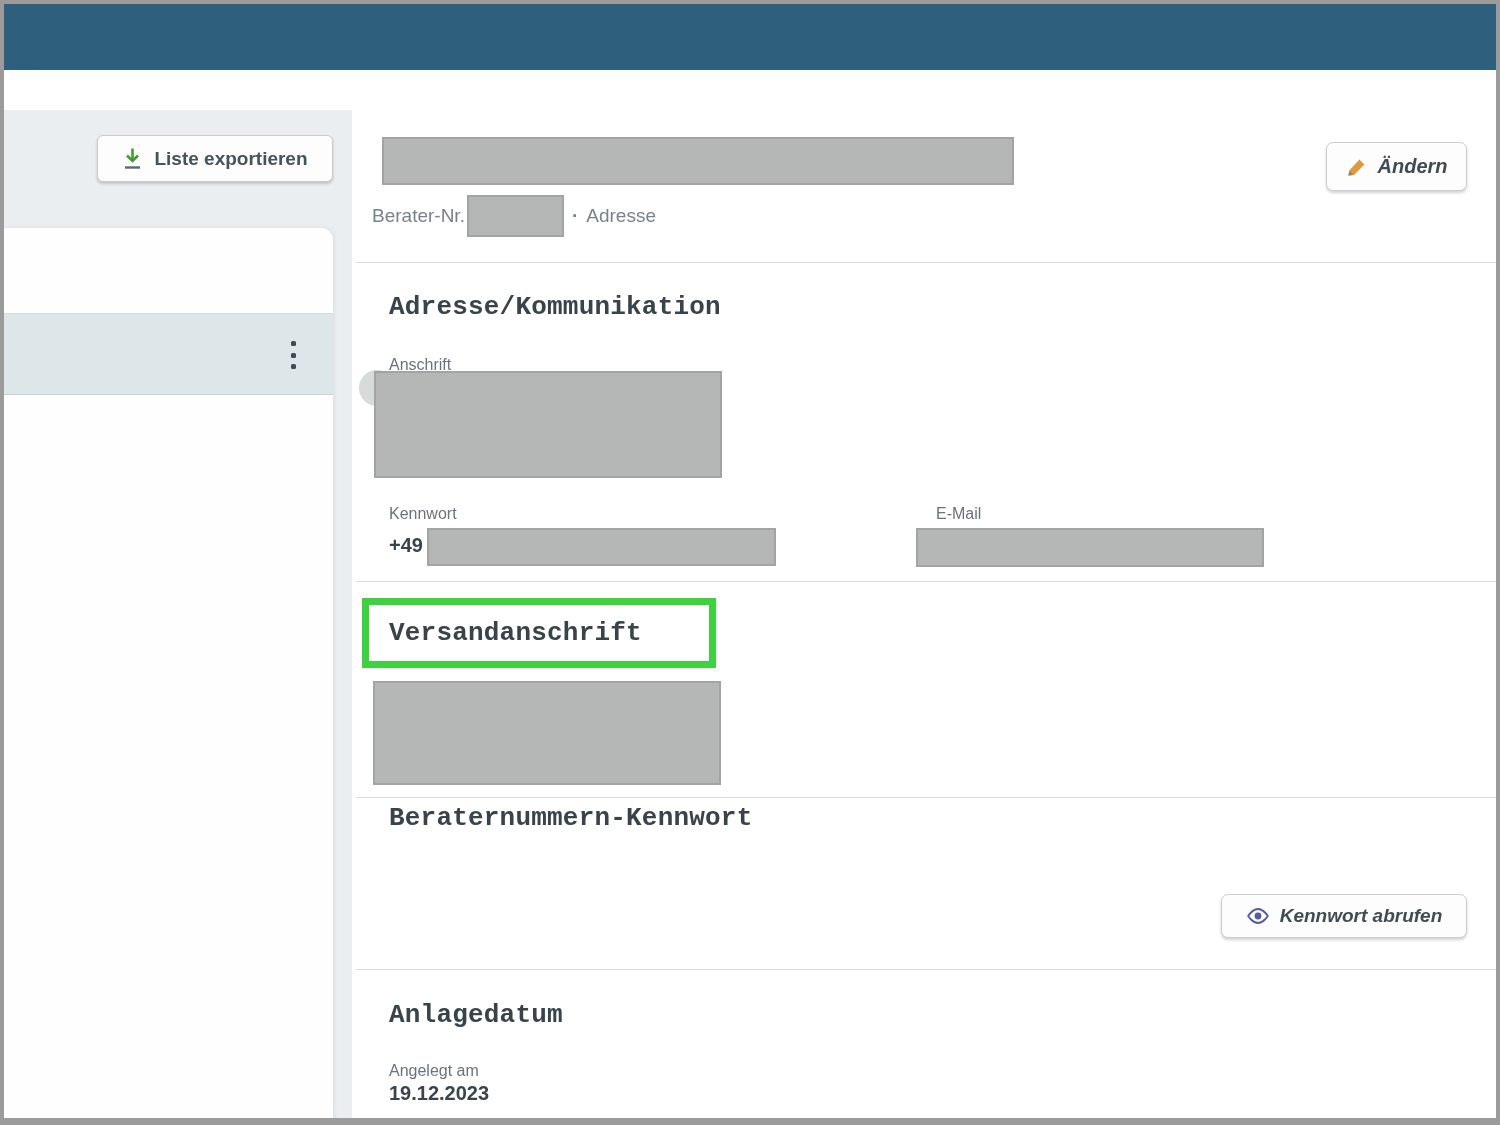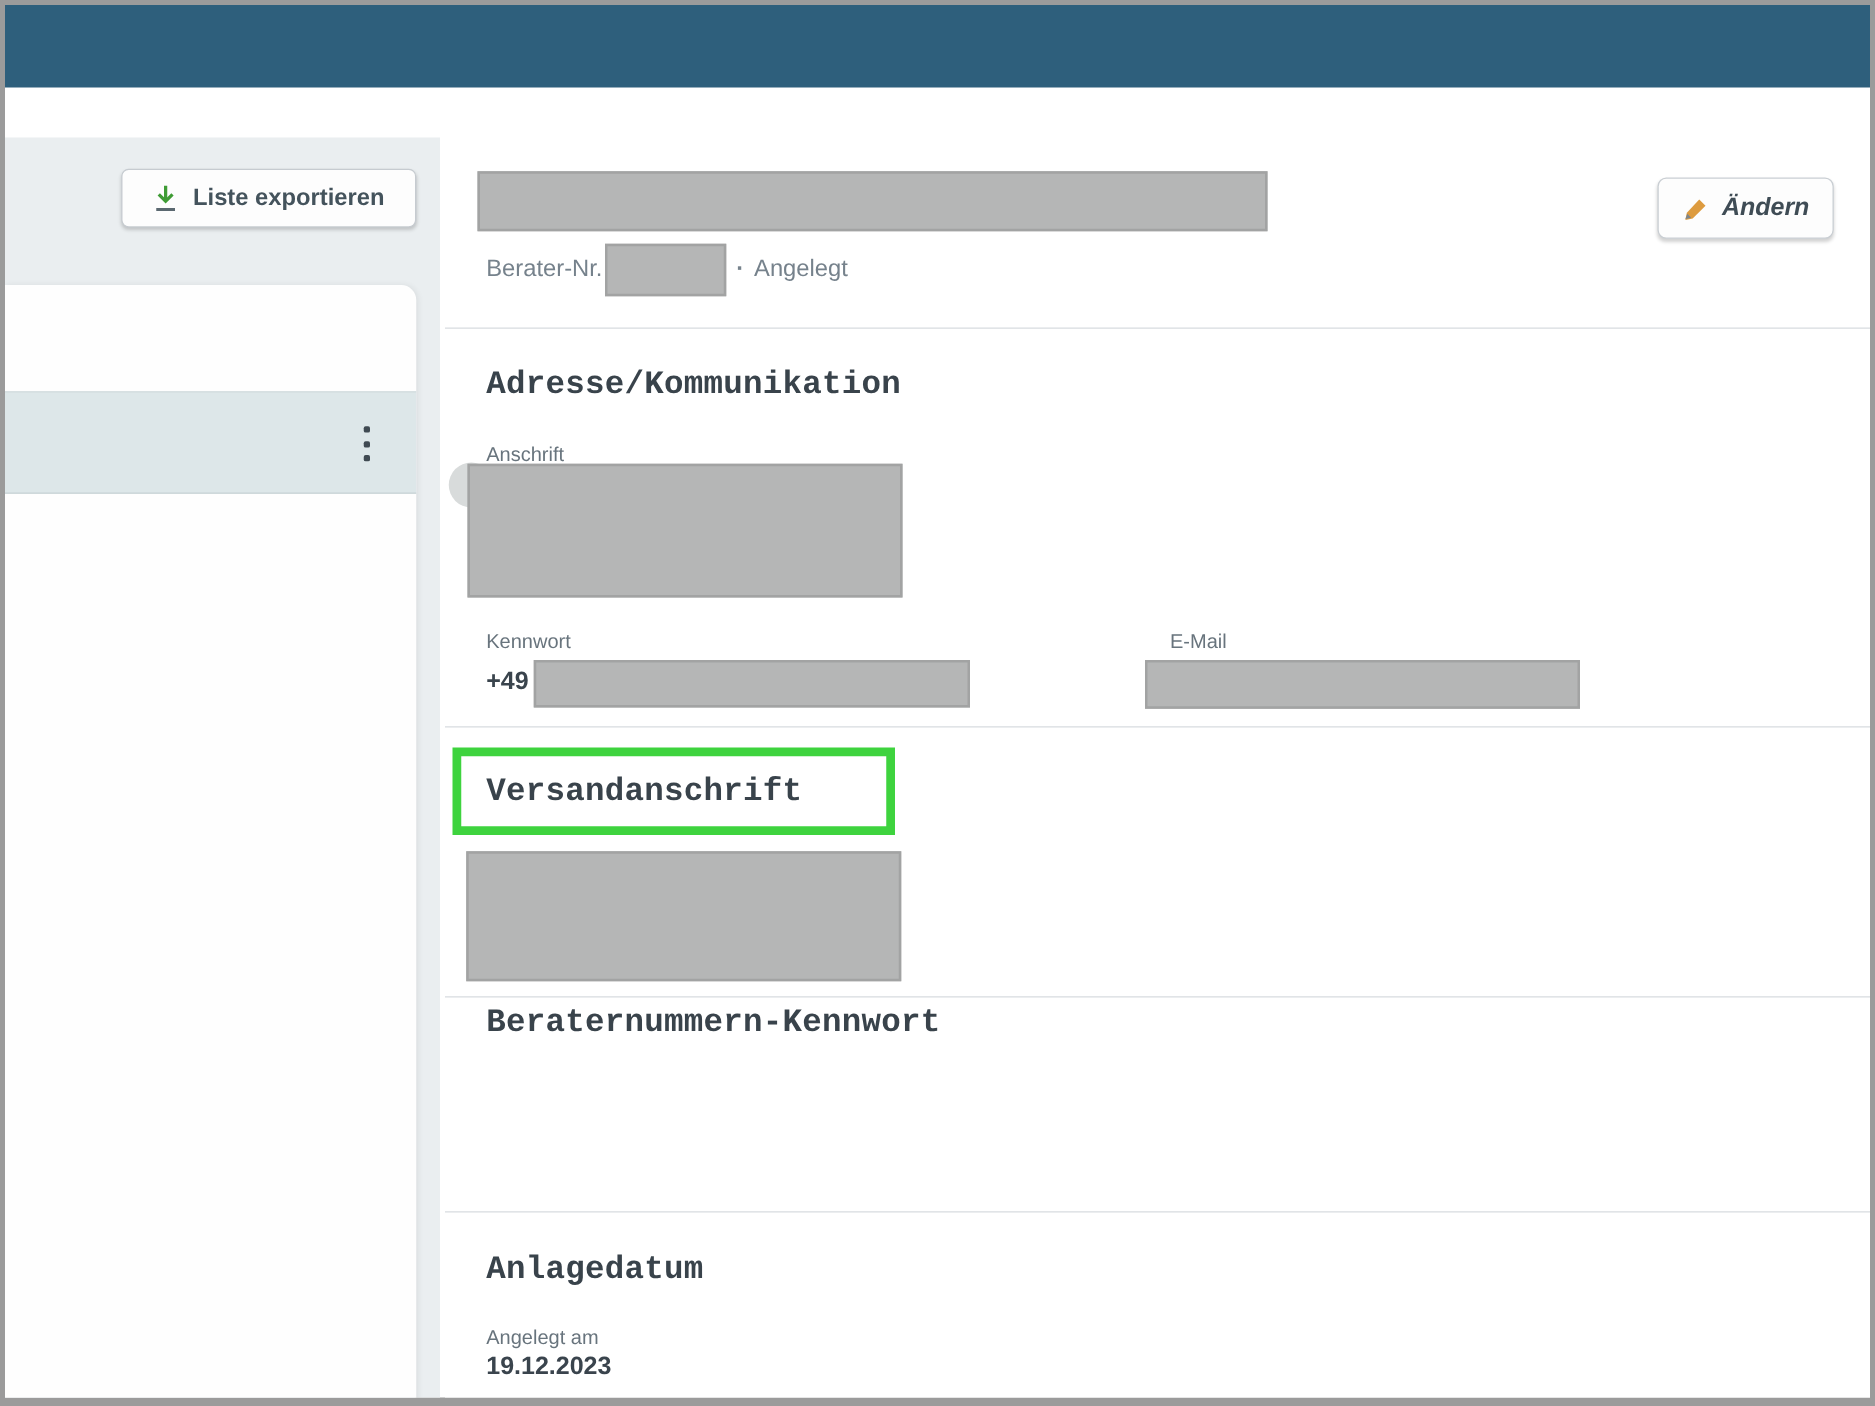--- a/index.html
+++ b/index.html
@@ -71,25 +71,25 @@
         <div class="redact abs" style="left:26px;top:27px;width:632px;height:48px;"></div>
         <div class="btn abs" style="left:970px;top:32px;width:141px;height:49px;">
           <span style="display:flex;">
             <svg width="22" height="22" viewBox="0 0 24 24">
               <path fill="#dd9b3f" d="M14.6 3.9l5.5 5.5L8.9 20.6l-6.4 1.3 1.3-6.4z"></path>
               <path fill="#7e858b" d="M4.2 16.4l3.4 3.4-5.1 1.1z"></path>
             </svg>
           </span>
           <span class="lbl" style="font-size:20px;">Ändern</span>
         </div>
-        <div class="sub-row abs" style="left:33px;top:85px;height:42px;">
+        <div class="sub-row abs" style="left:16px;top:85px;height:42px;">
           <span>Berater-Nr.</span>
           <span class="mini-redact" style="margin-left:-6px;"></span>
           <span style="font-weight:700;">·</span>
-          <span>Angelegt</span>
+          <span>Adresse</span>
         </div>
         <div class="hline" style="top:152px;"></div>
 
         <div class="heading abs" style="left:33px;top:182px;">Adresse/Kommunikation</div>
         <div class="label abs" style="left:33px;top:246px;">Anschrift</div>
         <div class="circle" style="left:3px;top:260px;"></div>
         <div class="redact abs" style="left:18px;top:261px;width:348px;height:107px;"></div>
 
         <div class="label abs" style="left:33px;top:395px;">Kennwort</div>
         <div class="value abs" style="left:33px;top:424px;">+49</div>
@@ -101,20 +101,29 @@
         <div class="hline" style="top:471px;"></div>
 
         <div class="greenbox" style="left:6px;top:488px;width:354px;height:70px;">
           <span class="heading" style="margin-left:20px;">Versandanschrift</span>
         </div>
         <div class="redact abs" style="left:17px;top:571px;width:348px;height:104px;"></div>
 
         <div class="hline" style="top:687px;"></div>
 
         <div class="heading abs" style="left:33px;top:693px;">Beraternummern-Kennwort</div>
+        <div class="btn abs" style="left:865px;top:784px;width:246px;height:44px;">
+          <span style="display:flex;">
+            <svg width="24" height="18" viewBox="0 0 24 18">
+              <path d="M12 2C6.5 2 2.2 9 2.2 9S6.5 16 12 16 21.8 9 21.8 9 17.5 2 12 2z" fill="none" stroke="#565b9f" stroke-width="1.8"></path>
+              <circle cx="12" cy="9" r="3.4" fill="#565b9f"></circle>
+            </svg>
+          </span>
+          <span class="lbl" style="font-size:19px;">Kennwort abrufen</span>
+        </div>
 
         <div class="hline" style="top:859px;"></div>
 
         <div class="heading abs" style="left:33px;top:890px;">Anlagedatum</div>
         <div class="label abs" style="left:33px;top:952px;">Angelegt am</div>
         <div class="value abs" style="left:33px;top:972px;">19.12.2023</div>
 
       </div>
     </div>
   </div>

